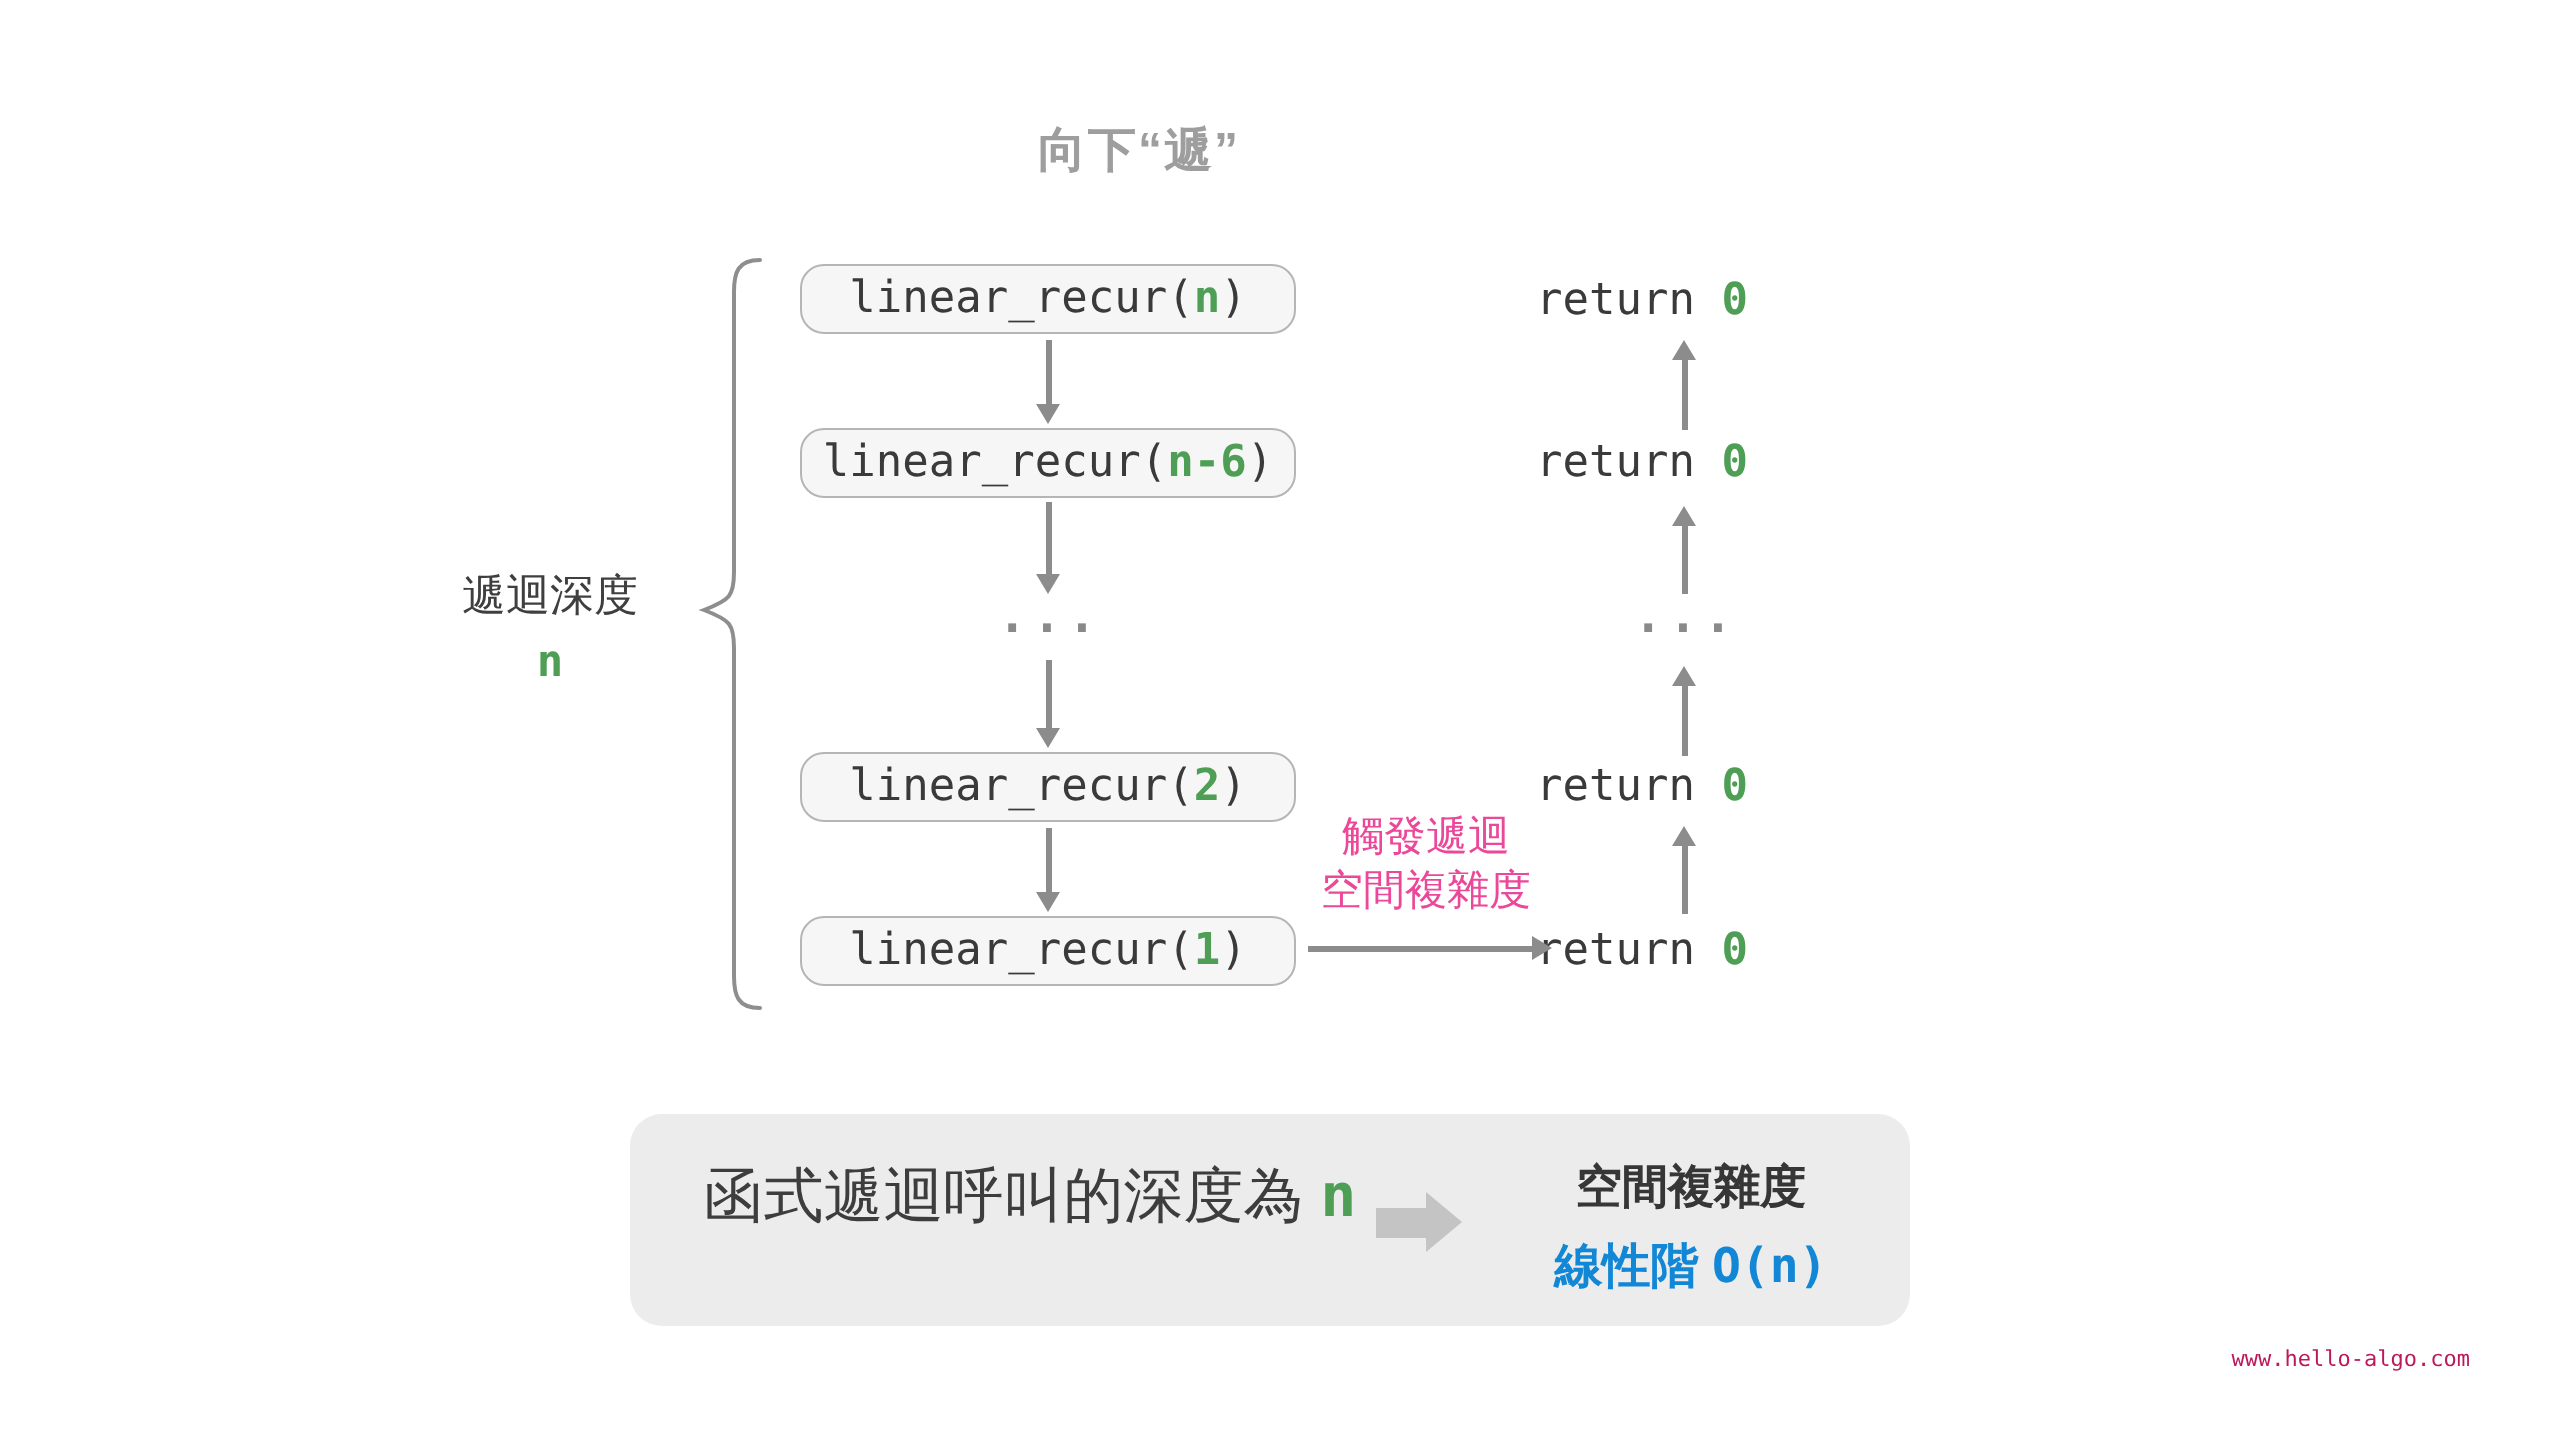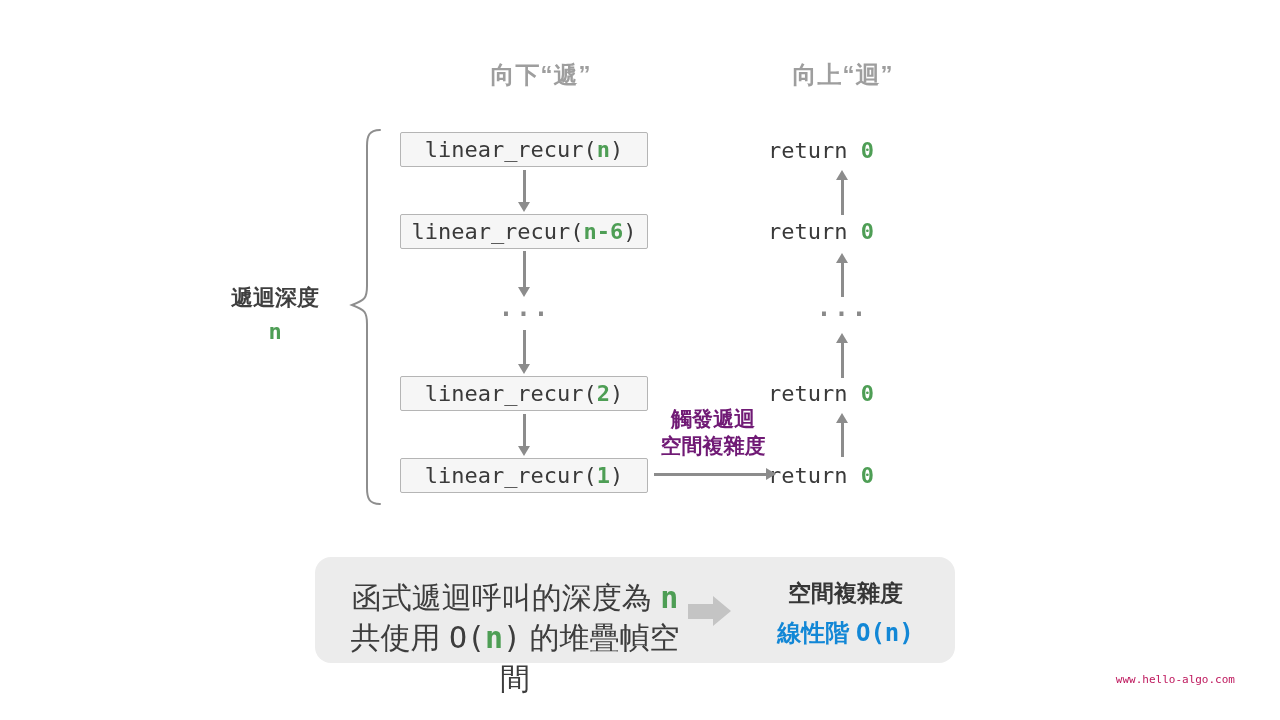--- a/index.html
+++ b/index.html
@@ -10,21 +10,21 @@
   .abs{position:absolute;}
   .center{text-align:center;}
   .mono{font-family:"DejaVu Sans Mono","Liberation Mono",monospace;}
   .seg-mono{font-family:"DejaVu Sans Mono","Liberation Mono",monospace;}
 
   .col-header{
     width:220px;font-size:24px;font-weight:bold;color:#9e9e9e;letter-spacing:1px;
   }
   .call-box{
     left:400px;width:248px;height:35px;box-sizing:border-box;
-    background:#f6f6f6;border:1.5px solid #b5b5b5;border-radius:2px;
+    background:#f6f6f6;border:1.5px solid #b5b5b5;border-radius:12px;
     display:flex;align-items:center;justify-content:center;
     font-size:22px;color:#3a3a3a;
   }
   .return-row{
     left:768px;width:150px;height:24px;text-align:left;
     font-size:22px;color:#3a3a3a;line-height:24px;
   }
   .ellipsis{
     width:100px;text-align:center;font-size:24px;font-weight:bold;
     color:#8a8a8a;letter-spacing:3px;line-height:20px;
@@ -37,44 +37,43 @@
   }
   .arrow-up::after{
     content:'';position:absolute;left:50%;transform:translateX(-50%);top:-9px;
     border:6px solid transparent;border-top:none;border-bottom:10px solid #8c8c8c;
   }
   .arrow-h{height:2.5px;background:#8c8c8c;}
   .arrow-h::after{
     content:'';position:absolute;top:50%;transform:translateY(-50%);right:-10px;
     border:6px solid transparent;border-right:none;border-left:10px solid #8c8c8c;
   }
-  .depth-title{left:195px;width:160px;font-size:22px;color:#3f3f3f;font-weight:bold;}
+  .depth-title{left:195px;width:160px;font-size:22px;color:#3f3f3f;}
   .depth-value{left:195px;width:160px;font-size:22px;font-weight:bold;}
-  .terminate{left:653px;width:120px;font-size:21px;font-weight:bold;color:#701a75;line-height:27px;}
+  .terminate{left:653px;width:120px;font-size:21px;font-weight:normal;color:#ec4899;line-height:27px;}
   .summary-box{
     left:315px;top:557px;width:640px;height:106px;background:#ececec;border-radius:16px;
   }
   .summary-line{left:345px;width:340px;font-size:30px;color:#3d3d3d;}
   .summary-title{left:758px;width:175px;font-size:23px;font-weight:bold;color:#363636;}
   .summary-value{left:758px;width:175px;font-size:24px;font-weight:bold;}
   .block-arrow-rect{left:688px;top:604px;width:25px;height:15px;background:#c4c4c4;}
   .block-arrow-head{
     left:713px;top:596px;width:0;height:0;
     border-top:15px solid transparent;border-bottom:15px solid transparent;
     border-left:18px solid #c4c4c4;
   }
   .watermark{right:45px;top:673px;font-size:11px;color:#be185d;}
 </style>
 </head>
 <body>
 
 <div class="canvas">
 
-  <div class="abs center col-header" style="left:431px;top:59px;">向下“遞”</div>
-  <div class="abs center col-header" style="left:733px;top:59px;">向上“迴”</div>
+  <div class="abs center col-header" style="left:400px;top:59px;text-align:right;">向下“遞”</div>
 
   <svg class="abs" style="left:345px;top:128px;" width="40" height="378" viewBox="0 0 40 378">
     <path d="M35,2 C24,2 22,8 22,18 L22,158 C22,170 20,172 7,177 C20,182 22,184 22,196 L22,360 C22,370 24,376 35,376" fill="none" stroke="#8e8e8e" stroke-width="2" stroke-linecap="round"></path>
   </svg>
 
   <div class="abs center depth-title" style="top:283px;">遞迴深度</div>
   <div class="abs center depth-value mono" style="top:319px;color:#4e9e55;">n</div>
 
   <div class="abs call-box mono" style="top:132px;">
       <span>linear_recur(</span>
@@ -116,21 +115,20 @@
 
   <div class="abs ellipsis mono" style="left:793px;top:298px;">...</div>
 
   <div class="abs arrow-h" style="left:654px;top:473px;width:112px;"></div>
 
   <div class="abs center terminate" style="top:405px;">觸發遞迴</div>
   <div class="abs center terminate" style="top:432px;">空間複雜度</div>
 
   <div class="abs summary-box"></div>
   <div class="abs center summary-line" style="top:578px;"><span>函式遞迴呼叫的深度為 </span><span class="seg-mono" style="color: rgb(78, 158, 85); font-weight: bold;">n</span></div>
-  <div class="abs center summary-line" style="top:618px;"><span>共使用 </span><span class="seg-mono">O(</span><span class="seg-mono" style="color: rgb(78, 158, 85); font-weight: bold;">n</span><span class="seg-mono">)</span><span> 的堆疊幀空間</span></div>
   <div class="abs block-arrow-rect"></div>
   <div class="abs block-arrow-head"></div>
   <div class="abs center summary-title" style="top:578px;">空間複雜度</div>
   <div class="abs center summary-value" style="top:617px;"><span style="color: rgb(18, 135, 214); font-weight: bold;">線性階 </span><span class="seg-mono" style="color: rgb(18, 135, 214); font-weight: bold;">O(n)</span></div>
 
   <div class="abs mono watermark">www.hello-algo.com</div>
 
 </div>
 
 </body></html>

